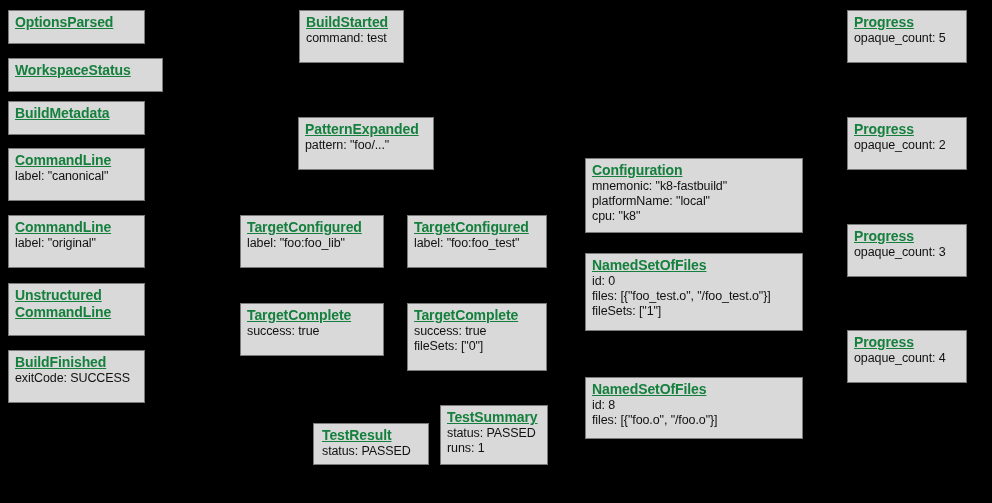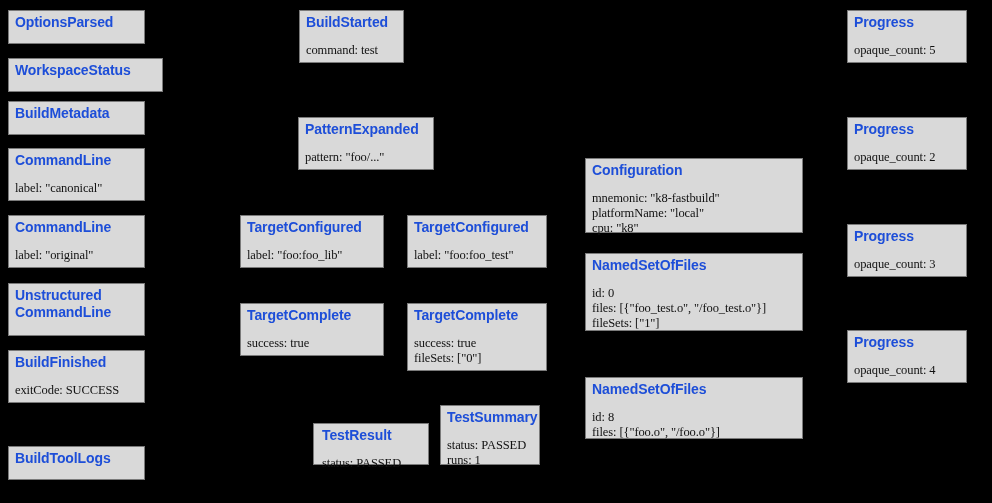--- a/index.html
+++ b/index.html
@@ -20,33 +20,34 @@
     position: absolute;
     box-sizing: border-box;
     background: #d9d9d9;
     border: 1px solid #7a7a7a;
     padding: 3px 6px 4px 6px;
   }
   .node-title {
     font-family: "Liberation Sans", sans-serif;
     font-size: 14px;
     font-weight: bold;
-    color: #1d4ed8;
+    color: #15803d;
+    text-decoration: underline;
     line-height: 17px;
     white-space: pre-line;
     letter-spacing: -0.1px;
   }
   .node-fields {
-    font-family: Liberation Serif, serif;
+    font-family: Liberation Sans, sans-serif;
     font-size: 12.5px;
     font-weight: normal;
     color: #111111;
     line-height: 15px;
     white-space: pre-line;
-    margin-top: 12px;
+    margin-top: 0px;
     letter-spacing: -0.1px;
   }
   .node-fields:empty { display: none; }
 </style>
 </head>
 <body>
 
 <div id="canvas" style="width: 992px; height: 503px; background: rgb(0, 0, 0);">
     <div class="node" style="left: 8px; top: 10px; width: 137px; height: 34px; background: rgb(217, 217, 217); border-color: rgb(122, 122, 122);">
       <div class="node-title">OptionsParsed</div>
@@ -124,25 +125,22 @@
     </div>
     <div class="node" style="left: 8px; top: 350px; width: 137px; height: 53px; background: rgb(217, 217, 217); border-color: rgb(122, 122, 122);">
       <div class="node-title">BuildFinished</div>
       <div class="node-fields">exitCode: SUCCESS</div>
     </div>
     <div class="node" style="left: 585px; top: 377px; width: 218px; height: 62px; background: rgb(217, 217, 217); border-color: rgb(122, 122, 122);">
       <div class="node-title">NamedSetOfFiles</div>
       <div class="node-fields">id: 8
 files: [{"foo.o", "/foo.o"}]</div>
     </div>
-    <div class="node" style="left: 440px; top: 405px; width: 100px; height: 60px; background: rgb(217, 217, 217); border-color: rgb(122, 122, 122);">
+    <div class="node" style="left: 440px; top: 405px; width: 108px; height: 60px; background: rgb(217, 217, 217); border-color: rgb(122, 122, 122);">
       <div class="node-title">TestSummary</div>
       <div class="node-fields">status: PASSED
 runs: 1</div>
     </div>
     <div class="node" style="left: 313px; top: 423px; width: 116px; height: 42px; background: rgb(217, 217, 217); border-color: rgb(122, 122, 122); padding-left: 8px;">
       <div class="node-title">TestResult</div>
       <div class="node-fields">status: PASSED</div>
     </div>
-    <div class="node" style="left: 8px; top: 446px; width: 137px; height: 34px; background: rgb(217, 217, 217); border-color: rgb(122, 122, 122);">
-      <div class="node-title">BuildToolLogs</div>
-    </div>
   </div>
 
 </body></html>

